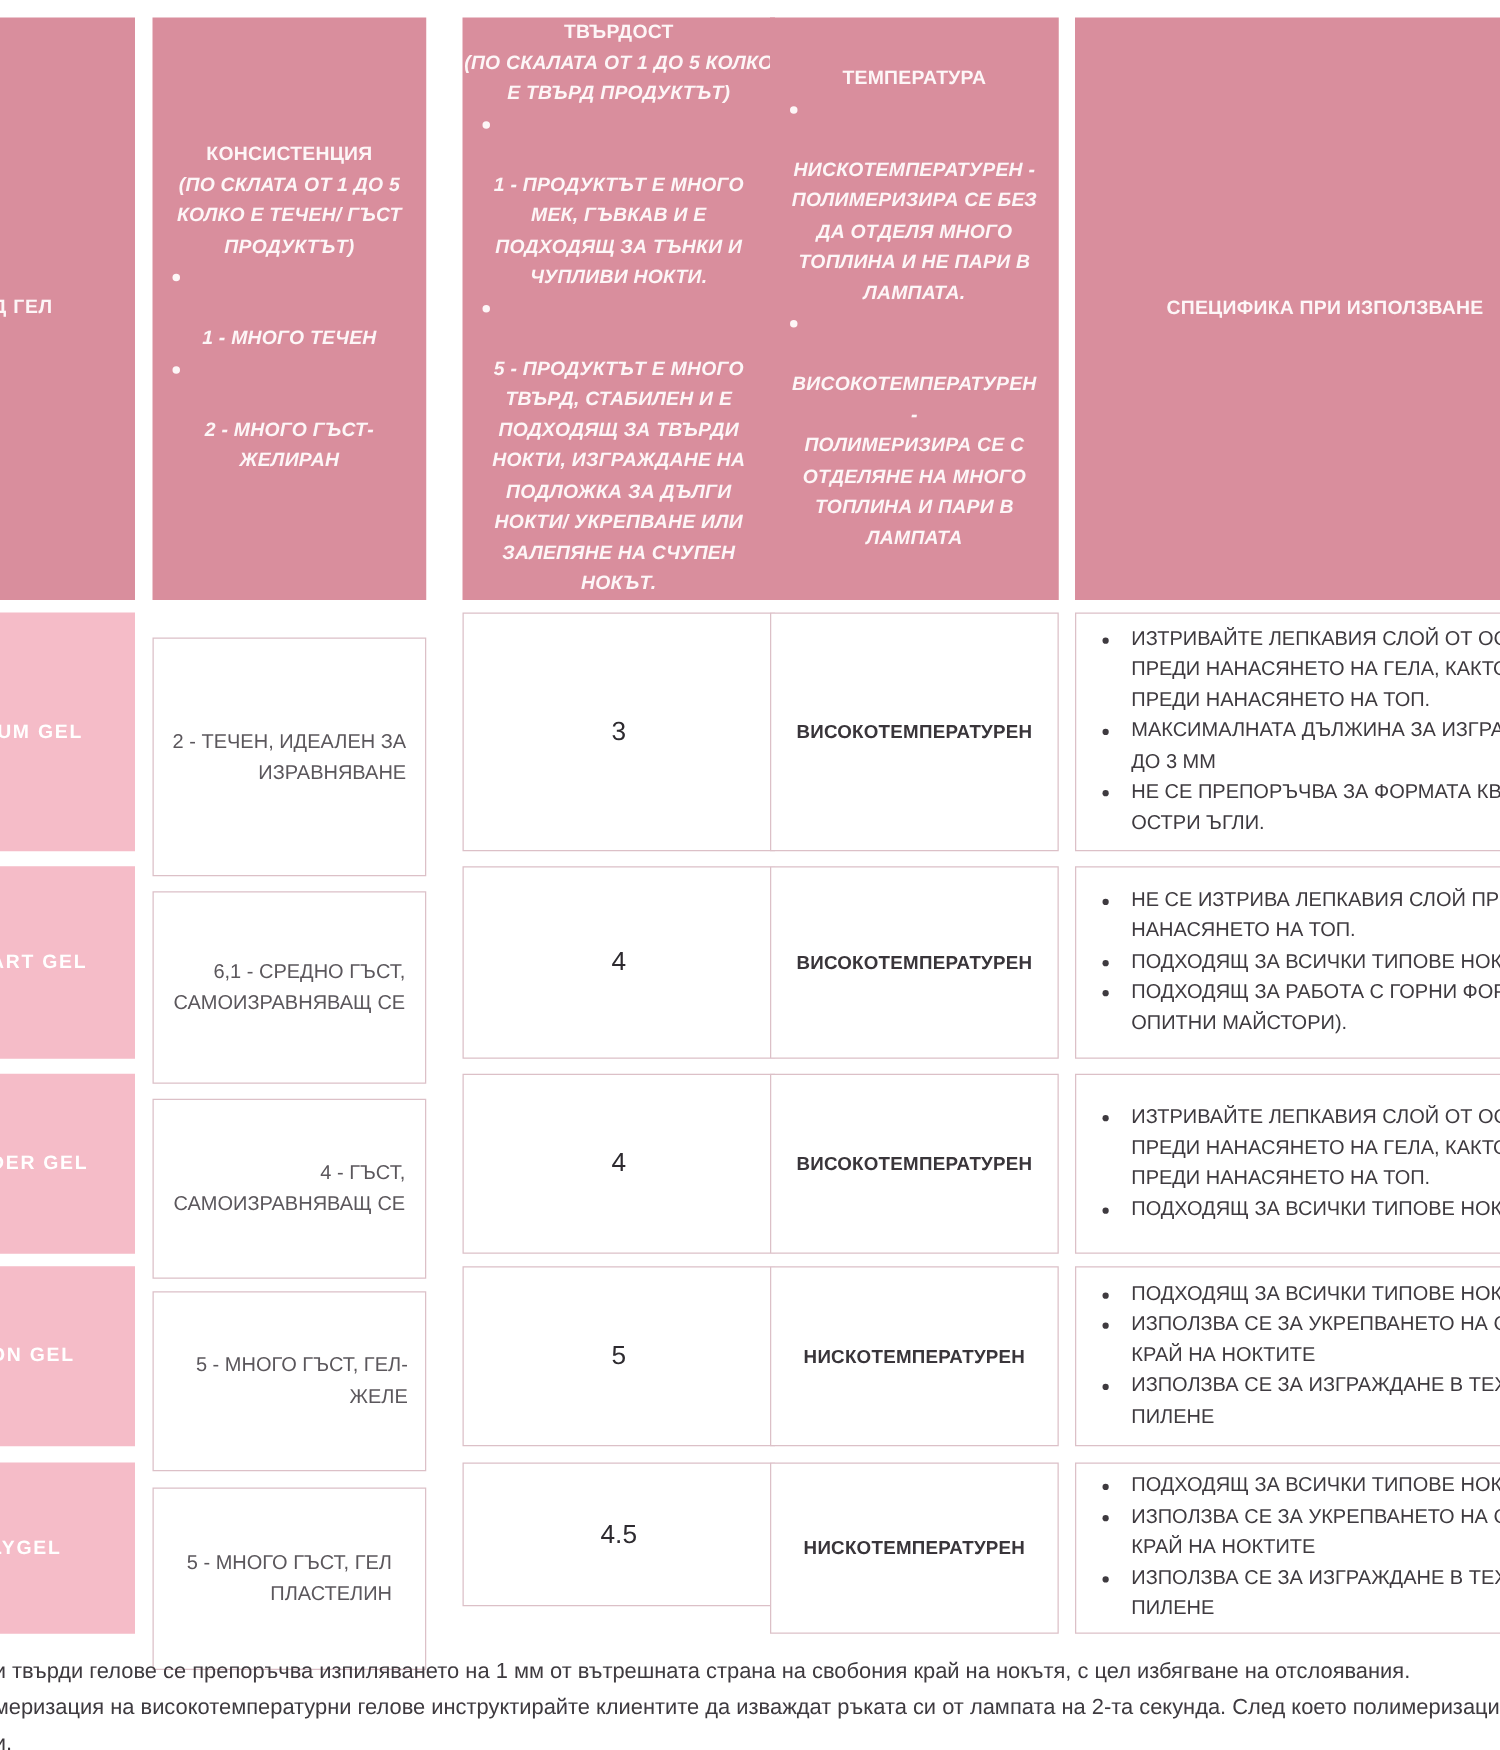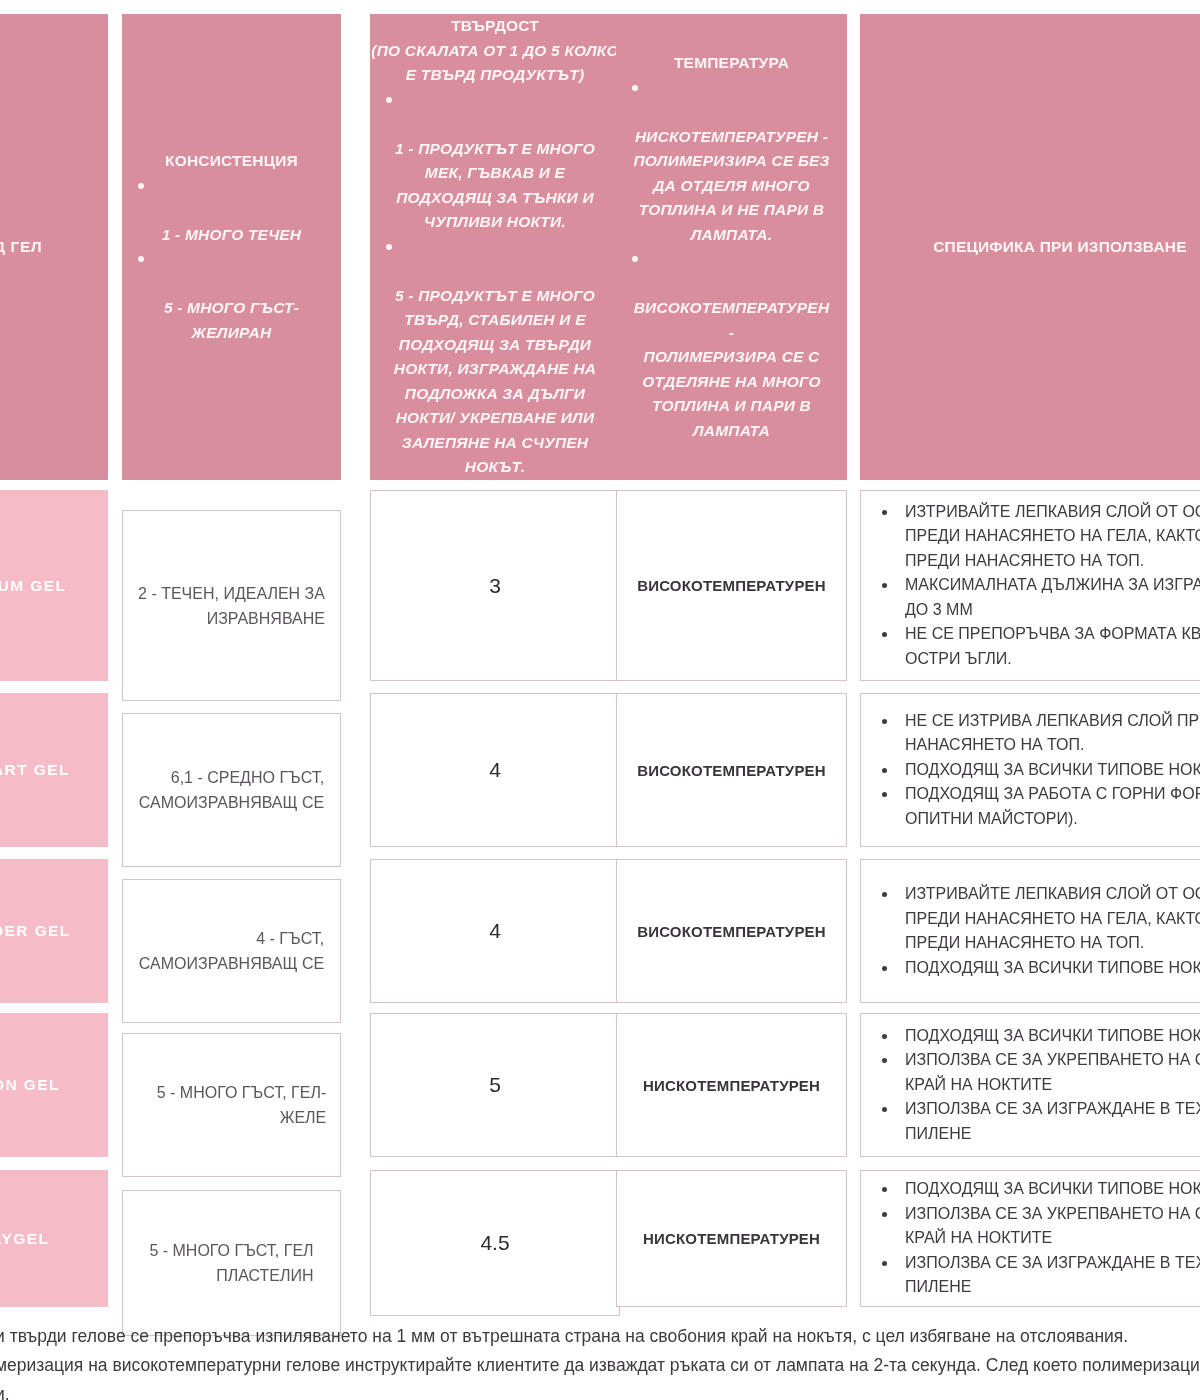--- a/index.html
+++ b/index.html
@@ -62,27 +62,30 @@
 <body>
 
 <div class="page">
 
   <div class="hcell colA">
     <span class="hlabel-frag">Д ГЕЛ</span>
   </div>
 
   <div class="hcell colB">
     <div class="htitle">КОНСИСТЕНЦИЯ</div>
+    <div class="hsub">(ПО СКЛАТА ОТ 1 ДО 5
+КОЛКО Е ТЕЧЕН/ ГЪСТ
+ПРОДУКТЪТ)</div>
     <div class="hbullet">
       <span class="dot"></span>
       <span>1 - МНОГО ТЕЧЕН</span>
     </div>
     <div class="hbullet">
       <span class="dot"></span>
-      <span>5 - МНОГО ГЪСТ-
+      <span>2 - МНОГО ГЪСТ-
 ЖЕЛИРАН</span>
     </div>
   </div>
 
   <div class="hcell colC">
     <div class="htitle">ТВЪРДОСТ</div>
     <div class="hsub">(ПО СКАЛАТА ОТ 1 ДО 5 КОЛКО
 Е ТВЪРД ПРОДУКТЪТ)</div>
     <div class="hbullet">
       <span class="dot"></span>
@@ -217,21 +220,21 @@
           <span class="dot"></span>
           <div class="ln">ИЗПОЛЗВА СЕ ЗА ИЗГРАЖДАНЕ В ТЕХН</div>
           <div class="ln">ПИЛЕНЕ</div>
         </div>
       </div>
       <div class="cell colA pinkcell" style="top: 1170px; height: 137px;">
         <span class="rowlabel">LYGEL</span>
       </div>
       <div class="cell colB whitecell c2" style="top: 1170px; height: 146px;">5 - МНОГО ГЪСТ, ГЕЛ
 ПЛАСТЕЛИН</div>
-      <div class="cell colC whitecell c3" style="top: 1170px; height: 146px;">4.5</div>
+      <div class="cell colC whitecell c3" style="top: 1170px; height: 115px;">4.5</div>
       <div class="cell colD whitecell c4" style="top: 1170px; height: 137px;">НИСКОТЕМПЕРАТУРЕН</div>
       <div class="cell colE whitecell c5" style="top: 1170px; height: 137px;">
         <div class="note">
           <span class="dot"></span>
           <div class="ln">ПОДХОДЯЩ ЗА ВСИЧКИ ТИПОВЕ НОКТ</div>
         </div>
         <div class="note">
           <span class="dot"></span>
           <div class="ln">ИЗПОЛЗВА СЕ ЗА УКРЕПВАНЕТО НА СВО</div>
           <div class="ln">КРАЙ НА НОКТИТЕ</div>

